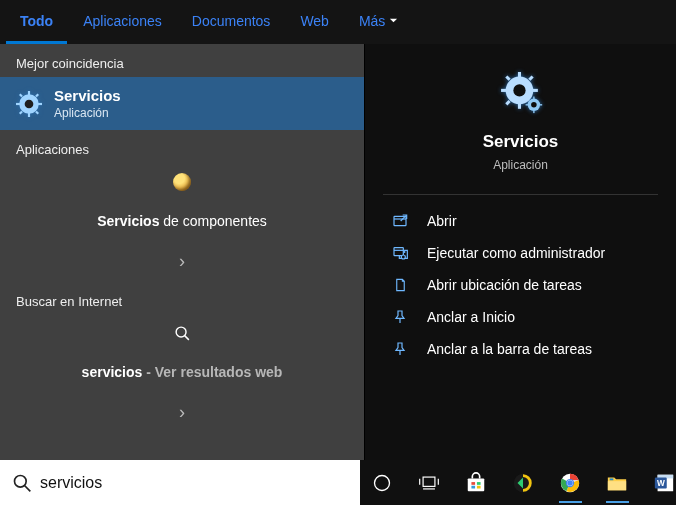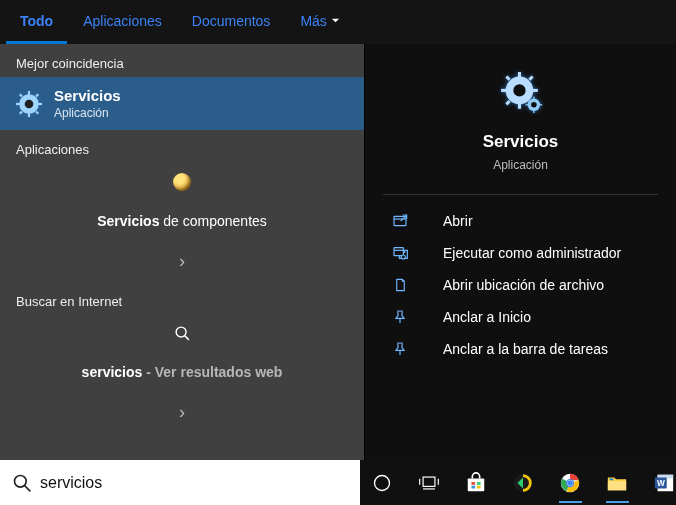--- a/index.html
+++ b/index.html
@@ -26,21 +26,21 @@
   .chevright { color: #bbb; font-size: 18px; }
   .muted { color: #b7b7b7; font-weight: bold; }
   .bold { font-weight: 700; }
 
   
   .preview-top { display: flex; flex-direction: column; align-items: center; padding: 28px 0 22px 0; }
   .preview-name { font-size: 17px; font-weight: 600; margin-top: 14px; }
   .preview-sub { font-size: 12px; color: #bdbdbd; margin-top: 6px; }
   .divider { height: 1px; background: #333; margin: 0 18px; }
   .actions { padding: 10px 0; }
-  .action { display: flex; align-items: center; gap: 34px; padding: 8px 26px; font-size: 14px; cursor: pointer; }
+  .action { display: flex; align-items: center; gap: 18px; padding: 8px 26px; font-size: 14px; cursor: pointer; }
   .action .ico { width: 18px; display: flex; justify-content: center; color: #6fb8ff; }
 
   
   svg { display: block; }
 
   
   .searchbar { position: absolute; left: 0; bottom: 0; width: 360px; height: 45px; background: #fff; display: flex; align-items: center; padding: 0 10px; gap: 8px; border: 2px solid #fff; }
   .searchbar input { flex: 1; border: none; outline: none; font-size: 16px; color: #111; background: transparent; }
   .search-icon { color: #333; }
   @keyframes blink { 50% { opacity: 0; } }
@@ -60,20 +60,23 @@
 
 <div class="tabs">
   <div class="tab active">
       <span>Todo</span>
     </div>
   <div class="tab">
       <span>Aplicaciones</span>
     </div>
   <div class="tab">
       <span>Documentos</span>
+    </div>
+  <div class="tab">
+      <span>Web</span>
     </div>
   <div class="tab">
     <span>Más</span>
     <span class="chev">
       <svg width="9" height="9" viewBox="0 0 10 10">
           <path d="M1 3 L5 7 L9 3 Z" fill="#fff"></path>
         </svg>
     </span>
   </div>
 </div>
@@ -192,21 +195,21 @@
           </span>
         <span>Ejecutar como administrador</span>
       </div>
       <div class="action">
         <span class="ico">
             <svg width="15" height="16" viewBox="0 0 24 24" fill="none" stroke="#6fb8ff" stroke-width="1.8">
               <path d="M6 3 H15 L18 6 L18 21 H6 Z"></path>
               <path d="M15 3 V6 H18"></path>
             </svg>
           </span>
-        <span>Abrir ubicación de archivo</span>
+        <span>Abrir ubicación de tareas</span>
       </div>
       <div class="action">
         <span class="ico">
             <svg width="16" height="16" viewBox="0 0 24 24" fill="none" stroke="#6fb8ff" stroke-width="1.8">
               <path d="M9 3 H15 V10 L18 14 H6 L9 10 Z"></path>
               <line x1="12" y1="14" x2="12" y2="21"></line>
             </svg>
           </span>
         <span>Anclar a Inicio</span>
       </div>

